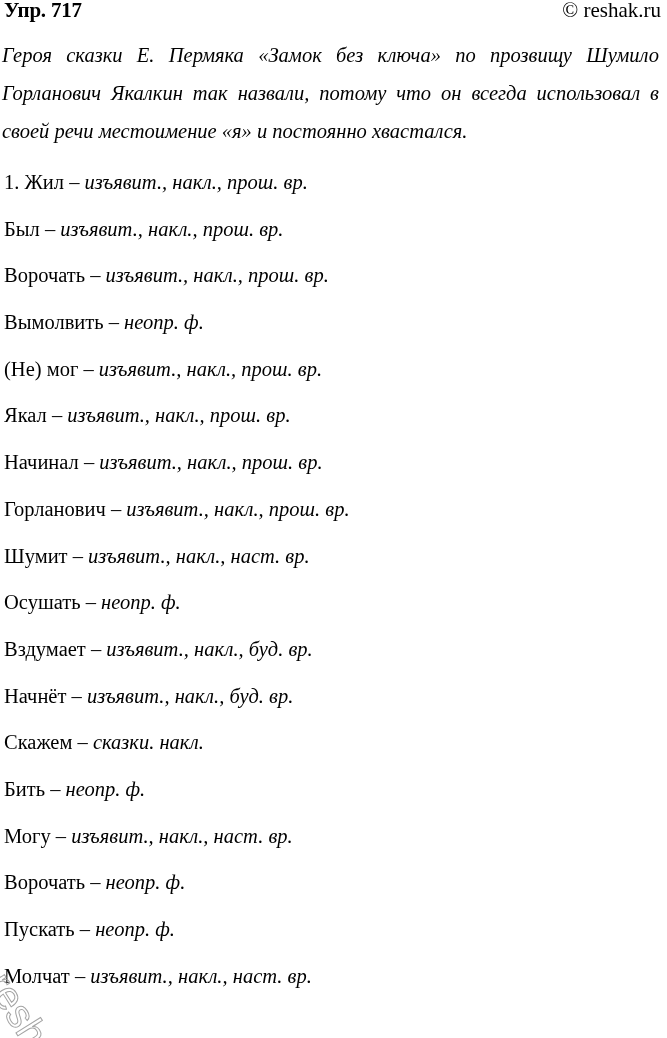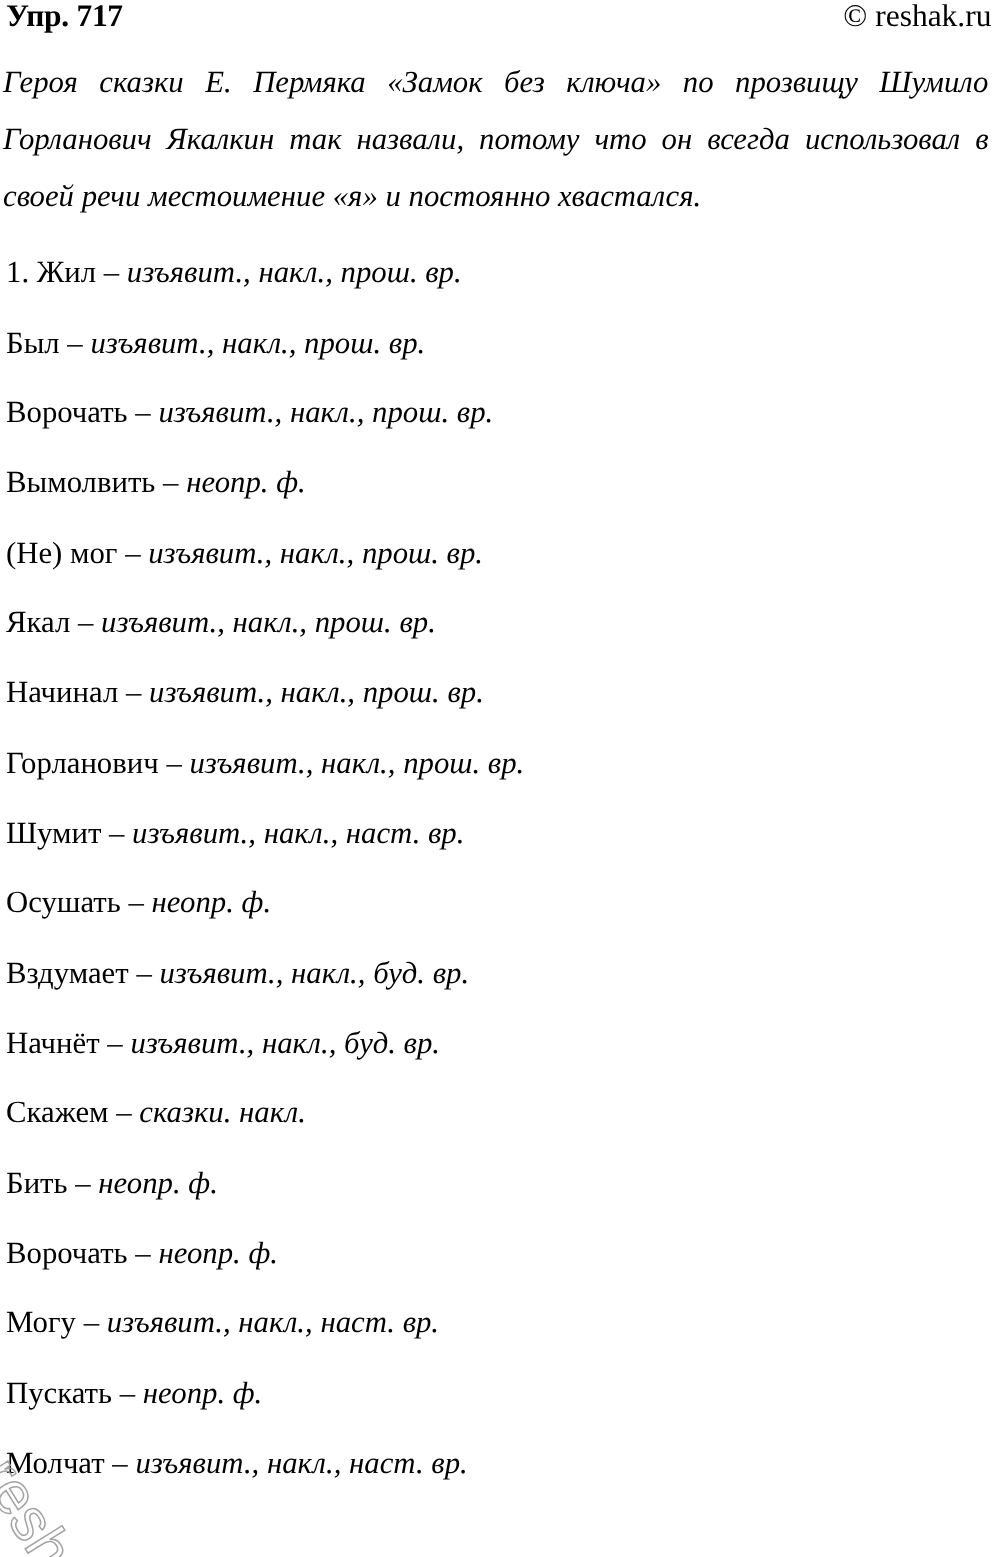--- a/index.html
+++ b/index.html
@@ -53,19 +53,19 @@
   <li class="item"><span class="word">(Не) мог</span><span class="dash"> – </span><span class="form">изъявит., накл., прош. вр.</span></li>
   <li class="item"><span class="word">Якал</span><span class="dash"> – </span><span class="form">изъявит., накл., прош. вр.</span></li>
   <li class="item"><span class="word">Начинал</span><span class="dash"> – </span><span class="form">изъявит., накл., прош. вр.</span></li>
   <li class="item"><span class="word">Горланович</span><span class="dash"> – </span><span class="form">изъявит., накл., прош. вр.</span></li>
   <li class="item"><span class="word">Шумит</span><span class="dash"> – </span><span class="form">изъявит., накл., наст. вр.</span></li>
   <li class="item"><span class="word">Осушать</span><span class="dash"> – </span><span class="form">неопр. ф.</span></li>
   <li class="item"><span class="word">Вздумает</span><span class="dash"> – </span><span class="form">изъявит., накл., буд. вр.</span></li>
   <li class="item"><span class="word">Начнёт</span><span class="dash"> – </span><span class="form">изъявит., накл., буд. вр.</span></li>
   <li class="item"><span class="word">Скажем</span><span class="dash"> – </span><span class="form">сказки. накл.</span></li>
   <li class="item"><span class="word">Бить</span><span class="dash"> – </span><span class="form">неопр. ф.</span></li>
+  <li class="item"><span class="word">Могу</span><span class="dash"> – </span><span class="form">изъявит., накл., наст. вр.</span></li>
   <li class="item"><span class="word">Ворочать</span><span class="dash"> – </span><span class="form">неопр. ф.</span></li>
-  <li class="item"><span class="word">Могу</span><span class="dash"> – </span><span class="form">изъявит., накл., наст. вр.</span></li>
   <li class="item"><span class="word">Пускать</span><span class="dash"> – </span><span class="form">неопр. ф.</span></li>
   <li class="item"><span class="word">Молчат</span><span class="dash"> – </span><span class="form">изъявит., накл., наст. вр.</span></li>
 </ul>
 
 <div class="watermark">© reshak.ru</div>
 
 </body></html>

